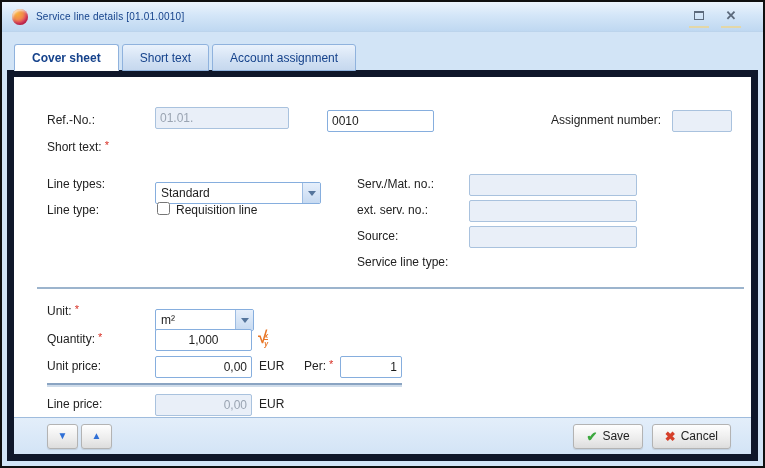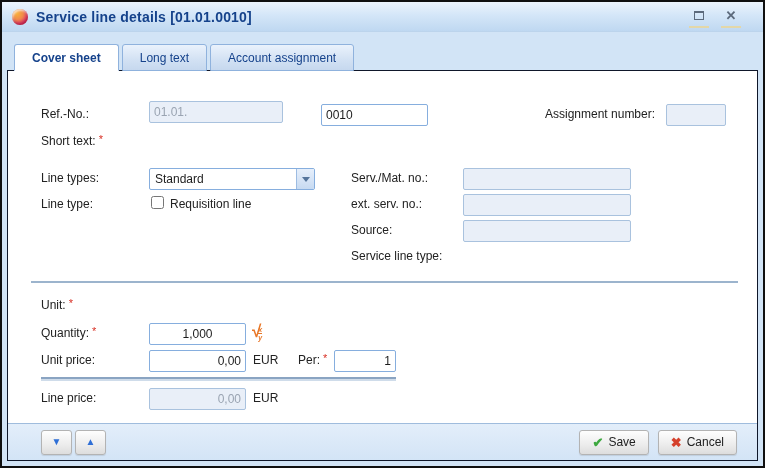--- a/index.html
+++ b/index.html
@@ -10,51 +10,51 @@
            background:#d2e4f6; overflow:hidden; }
 
   
   .titlebar{ position:absolute; top:0; left:0; right:0; height:30px;
              background:linear-gradient(#ecf4fd,#d4e6f8 45%,#bfd8f1);
              border-bottom:1px solid #bcd4ec;
              display:flex; align-items:center; padding:0 8px; }
   .app-icon{ width:16px; height:16px; border-radius:50%; margin:0 8px 0 2px;
              background:radial-gradient(circle at 32% 28%, #f7b13a 0%, #f08a4b 38%, #e8476a 65%, #c91f48 100%);
              box-shadow:inset -1px -2px 3px rgba(120,0,30,.45), inset 1px 2px 2px rgba(255,255,255,.65); }
-  .title{ font-weight:bold; font-size:14px; color:#15428b; letter-spacing:.2px; }
+  .title{ font-weight:normal; font-size:10px; color:#15428b; letter-spacing:.2px; }
   .win-btns{ margin-left:auto; display:flex; gap:12px; padding-right:14px; }
   .win-btn{ width:20px; height:22px; display:flex; align-items:center; justify-content:center;
             border-bottom:2px solid #e3d7a8; cursor:default; color:#5c6a7c; }
   .max-glyph{ width:10px; height:9px; border:1px solid #5c6a7c; border-top-width:2px; }
   .close-glyph{ font-size:13px; font-weight:bold; line-height:1; }
 
   
   .tabstrip{ position:absolute; top:42px; left:12px; height:27px; display:flex; gap:3px; z-index:3;border-radius:13px; }
   .tab{ height:27px; padding:0 17px; display:flex; align-items:center;
         border:1px solid #8fb2dd; border-radius:3px 3px 0 0; color:#15428b;
         background:linear-gradient(#eaf2fc,#d2e1f3 60%,#c6d8ee); cursor:default; }
   .tab.active{ background:#fff; font-weight:bold; border-bottom:1px solid #fff; }
 
   
   .panel{ position:absolute; top:68px; left:5px; right:5px; bottom:5px;
-          background:#fff; border:1px solid #0f172a;padding-left:48px; }
+          background:#fff; border:7px solid #0f172a;padding-left:48px; }
   .content{ position:absolute; top:0; left:0; right:0; bottom:37px; }
 
   .lbl{ position:absolute; white-space:nowrap; color:#222; }
   .req{ color:#d83025; font-size:11px; margin-left:3px; position:relative; top:-2px; }
 
   .inp{ position:absolute; height:22px; border:1px solid #86aede; background:#fff;
         font-family:"Liberation Sans",sans-serif; font-size:12px; color:#1c1c1c;
         padding:0 4px; border-radius:2px; outline:none; }
   .inp.dis{ background:#e9eff8; border-color:#a9c2de; color:#9aa4b2; }
   .inp.focus{ border:2px solid #2b6cd4; height:24px; }
   .inp.num{ text-align:right; }
 
   .combo{ position:absolute; height:22px; border:1px solid #86aede; border-radius:2px;
-          background:#fff; display:flex; align-items:stretch; overflow:hidden; }
+          background:#fff; display:flex; align-items:stretch; overflow:hidden;margin-top:8px; }
   .combo-val{ flex:1; padding:3px 5px; white-space:nowrap; }
   .combo-btn{ width:18px; border-left:1px solid #9dbce2;
               background:linear-gradient(#e6effb,#c7daf1); display:flex; align-items:center; justify-content:center; }
   .tri{ width:0; height:0; border-left:4px solid transparent; border-right:4px solid transparent;
         border-top:5px solid #55759c; }
   .combo.dis{ background:#e9eff8; border-color:#a9c2de; }
   .combo.dis .combo-val{ color:#a3adbb; }
   .combo.dis .combo-btn{ background:#dde6f2; border-left-color:#bccfe5; }
   .combo.dis .tri{ border-top-color:#a8b6c8; }
 
@@ -98,21 +98,21 @@
           <span class="max-glyph"></span>
         </span>
       <span class="win-btn">
           <span class="close-glyph">✕</span>
         </span>
     </span>
   </div>
 
   <div class="tabstrip">
     <div class="tab active">Cover sheet</div>
-    <div class="tab">Long text</div>
+    <div class="tab">Short text</div>
     <div class="tab">Account assignment</div>
   </div>
 
   <div class="panel">
     <div class="content">
 
       <div class="lbl" style="left:33px;top:36px">Ref.-No.:</div>
       <input class="inp dis" style="left: 141px; top: 30px; width: 134px;" value="01.01.">
       <input class="inp" style="left: 313px; top: 33px; width: 107px;" value="0010">
       <div class="lbl" style="left:537px;top:36px">Assignment number:</div>
@@ -139,20 +139,26 @@
       <input class="inp dis" style="left: 455px; top: 123px; width: 168px;" value="">
 
       <div class="lbl" style="left:343px;top:152px">Source:</div>
       <input class="inp dis" style="left: 455px; top: 149px; width: 168px;" value="">
 
       <div class="lbl" style="left:343px;top:178px">Service line type:</div>
 
       <div class="divider" style="left:23px;top:210px;width:707px"></div>
 
       <div class="lbl" style="left:33px;top:227px"><span>Unit:</span><span class="req">*</span></div>
+      <div class="combo" style="left:141px;top:224px;width:99px">
+        <span class="combo-val">m²</span>
+        <span class="combo-btn">
+            <i class="tri"></i>
+          </span>
+      </div>
 
       <div class="lbl" style="left:33px;top:255px"><span>Quantity:</span><span class="req">*</span></div>
       <input class="inp num" style="left: 141px; top: 252px; width: 97px; text-align: center;" value="1,000">
       <span class="formula-icon" style="left:244px;top:252px">
         <span class="sqrt">√</span>
         <span class="frac">
             <span>x</span>
             <span>y</span>
           </span>
       </span>

